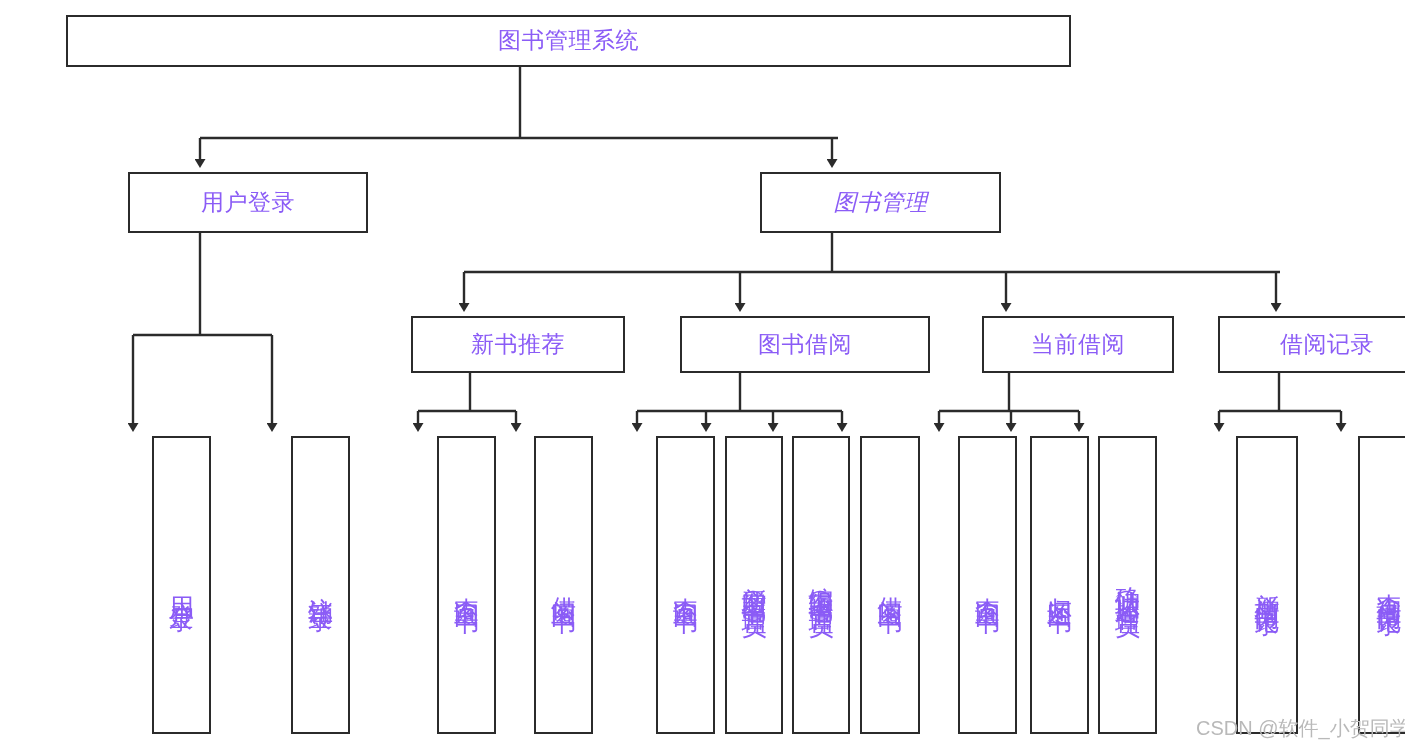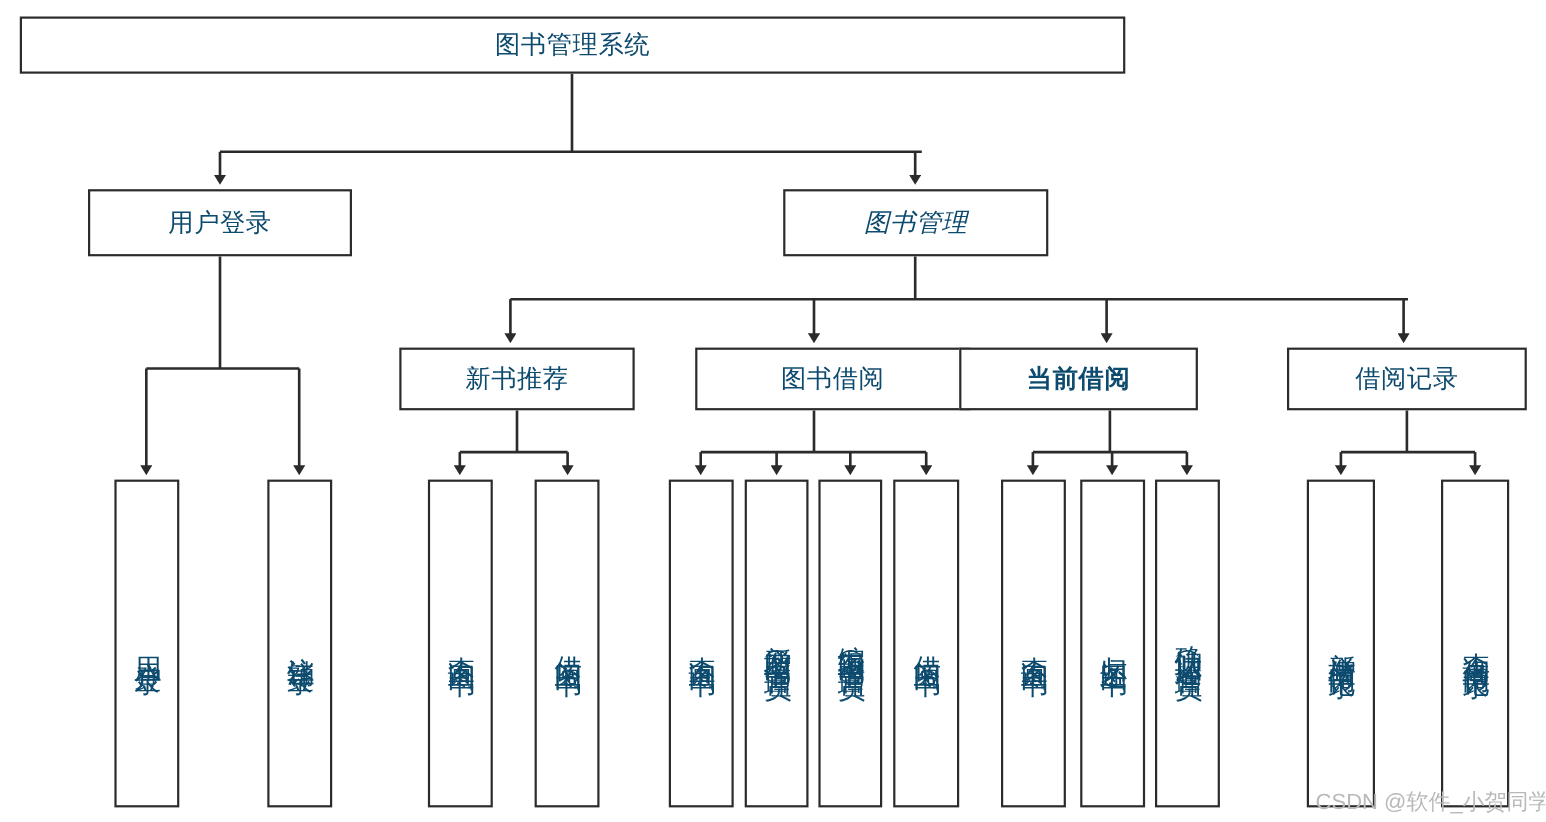--- a/index.html
+++ b/index.html
@@ -24,22 +24,23 @@
     pointer-events: none;
   }
   .node {
     position: absolute;
     box-sizing: border-box;
     border: 2px solid #2b2b2b;
     background: #ffffff;
     display: flex;
     align-items: center;
     justify-content: center;
-    color: #0c4a6e;
+    color: #8b5cf6;
     z-index: 2;
+    margin-left: 48px;
   }
   .node .label {
     display: block;
     text-align: center;
     line-height: 1.18;
     white-space: nowrap;
   }
   
   .node.h .label {
     font-size: 23px;
@@ -136,21 +137,21 @@
   <div class="node h" style="left:712px; top:172px; width:241px; height:61px;font-style:italic;">
     <span class="label">图书管理</span>
   </div>
 
   <div class="node h" style="left:363px; top:316px; width:214px; height:57px;">
     <span class="label">新书推荐</span>
   </div>
   <div class="node h" style="left:632px; top:316px; width:250px; height:57px;">
     <span class="label">图书借阅</span>
   </div>
-  <div class="node h" style="left:872px; top:316px; width:217px; height:57px;font-weight:bold;">
+  <div class="node h" style="left:934px; top:316px; width:192px; height:57px;">
     <span class="label">当前借阅</span>
   </div>
   <div class="node h" style="left:1170px; top:316px; width:218px; height:57px;">
     <span class="label">借阅记录</span>
   </div>
 
   <div class="node v" style="left:104px; top:436px; width:59px; height:298px;">
     <span class="label">用户登录</span>
   </div>
   <div class="node v" style="left:243px; top:436px; width:59px; height:298px;">

